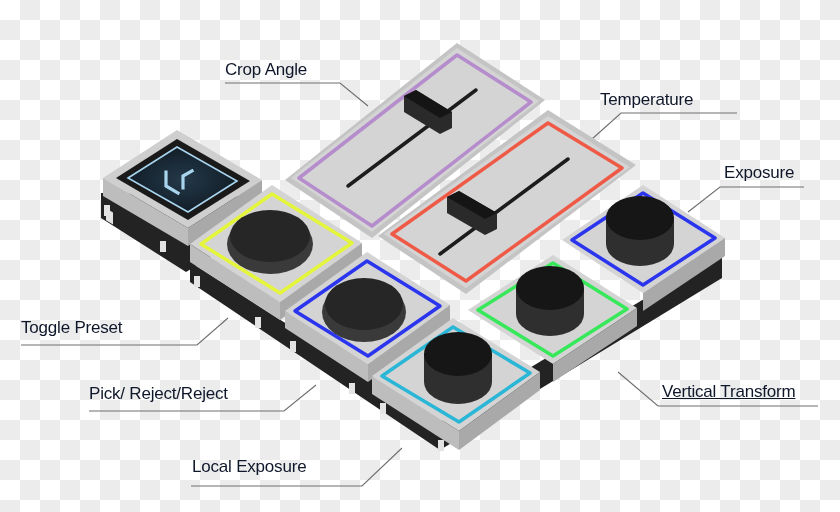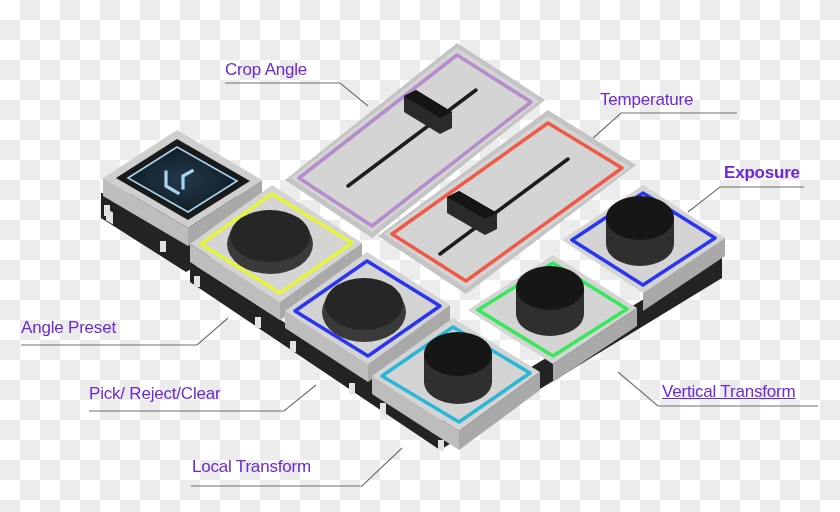--- a/index.html
+++ b/index.html
@@ -9,21 +9,21 @@
       background-image:
         linear-gradient(45deg, #ececec 25%, transparent 25%, transparent 75%, #ececec 75%),
         linear-gradient(45deg, #ececec 25%, transparent 25%, transparent 75%, #ececec 75%);
       background-size: 40px 40px;
       background-position: 0 0, 20px 20px;
       font-family: "DejaVu Sans", sans-serif;
     }
     #stage { position: absolute; left: 0; top: 0; width: 840px; height: 512px; }
     .label {
       position: absolute;
-      color: #6d28d9;
+      color: #0f172a;
       font-family: "Liberation Sans", sans-serif;
       font-size: 17px;
       letter-spacing: -0.2px;
       white-space: nowrap;
       line-height: 20px;
     }
   </style>
 </head>
 <body>
 
@@ -141,17 +141,17 @@
     <path d="M562,240 L643,185 L725,238 L643,293 Z" fill="#d4d4d4"></path>
     <path d="M643,293 L725,238 L725,256 L643,311 Z" fill="#a9a9a9"></path>
     <path d="M572,240 L643,193 L715,238 L643,285 Z" fill="none" stroke="#2b35ee" stroke-width="3.5" stroke-linejoin="round"></path>
     <path d="M606,218 L606,244 A34,22 0 0 0 674,244 L674,218 Z" fill="#2f2f2f"></path>
     <ellipse cx="640" cy="218" rx="34" ry="22" fill="#161616"></ellipse>
   </g>
 </svg>
 
 <div class="label" style="left:225px; top:60px;">Crop Angle</div>
 <div class="label" style="left:600px; top:90px;">Temperature</div>
-<div class="label" style="left:724px; top:163px;font-weight:bold;">Exposure</div>
-<div class="label" style="left:21px; top:318px;">Angle Preset</div>
-<div class="label" style="left:89px; top:384px;">Pick/ Reject/Clear</div>
+<div class="label" style="left:724px; top:163px;">Exposure</div>
+<div class="label" style="left:21px; top:318px;">Toggle Preset</div>
+<div class="label" style="left:89px; top:384px;">Pick/ Reject/Reject</div>
 <div class="label" style="left:662px; top:382px;text-decoration:underline;">Vertical Transform</div>
-<div class="label" style="left:192px; top:457px;">Local Transform</div>
+<div class="label" style="left:192px; top:457px;">Local Exposure</div>
 
 </body></html>

